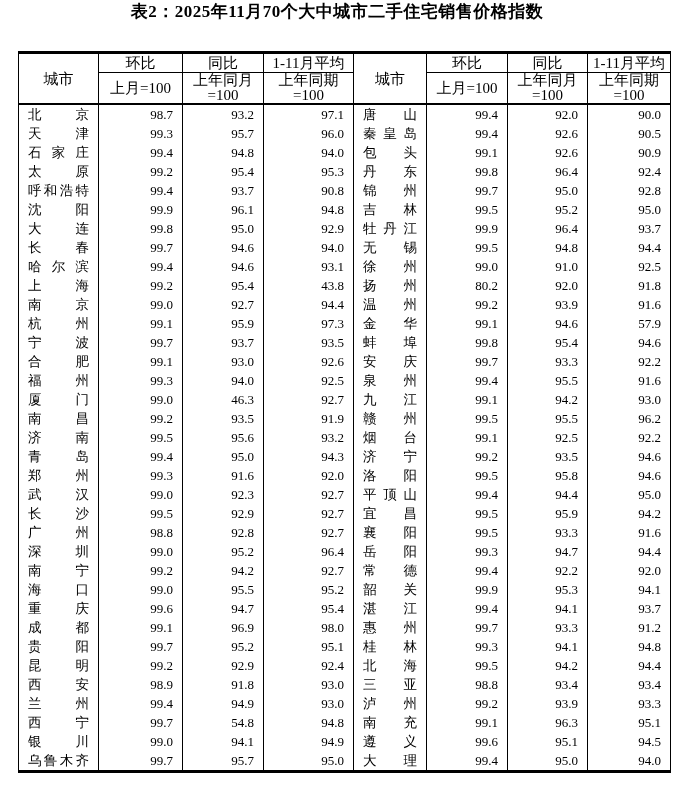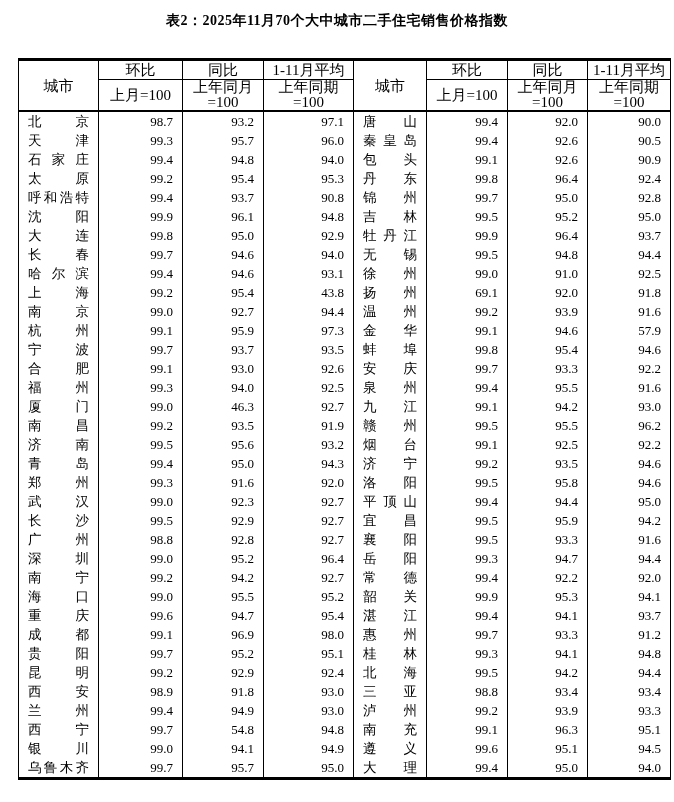--- a/index.html
+++ b/index.html
@@ -5,23 +5,22 @@
   * { margin: 0; padding: 0; box-sizing: border-box; }
   html, body { background: #fff; }
   body {
     width: 674px; height: 802px;
     font-family: "Liberation Serif", "DejaVu Serif", serif;
     color: #000;
     overflow: hidden;
     position: relative;
   }
   .page-title {
-    margin-top: 12px;
     text-align: center;
-    font-size: 14px;
+    font-size: 17px;
     font-weight: bold;
     letter-spacing: 0.5px;
   }
   table.index-table {
     margin: 28px 0 0 18px;
     border-collapse: collapse;
     table-layout: fixed;
     width: 652px;
     border-top: 3px solid #000;
     border-bottom: 3px solid #000;
@@ -183,21 +182,21 @@
         <td class="num">99.0</td>
         <td class="num">91.0</td>
         <td class="num">92.5</td>
       </tr>
       <tr>
         <td class="city">上海</td>
         <td class="num">99.2</td>
         <td class="num">95.4</td>
         <td class="num">43.8</td>
         <td class="city">扬州</td>
-        <td class="num">69.1</td>
+        <td class="num">80.2</td>
         <td class="num">92.0</td>
         <td class="num">91.8</td>
       </tr>
       <tr>
         <td class="city">南京</td>
         <td class="num">99.0</td>
         <td class="num">92.7</td>
         <td class="num">94.4</td>
         <td class="city">温州</td>
         <td class="num">99.2</td>

